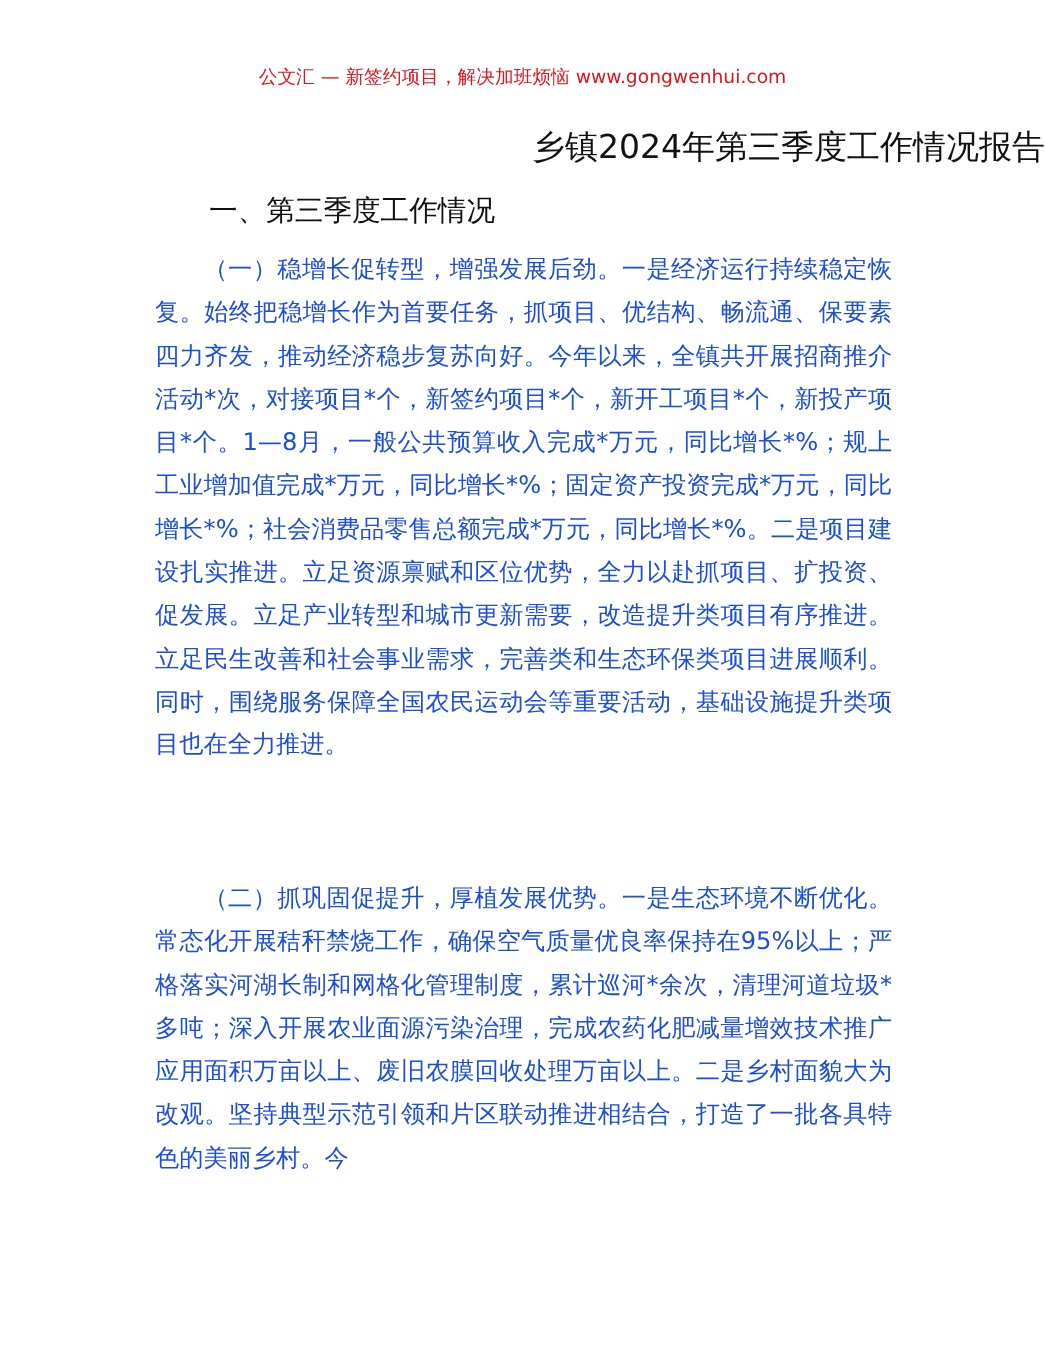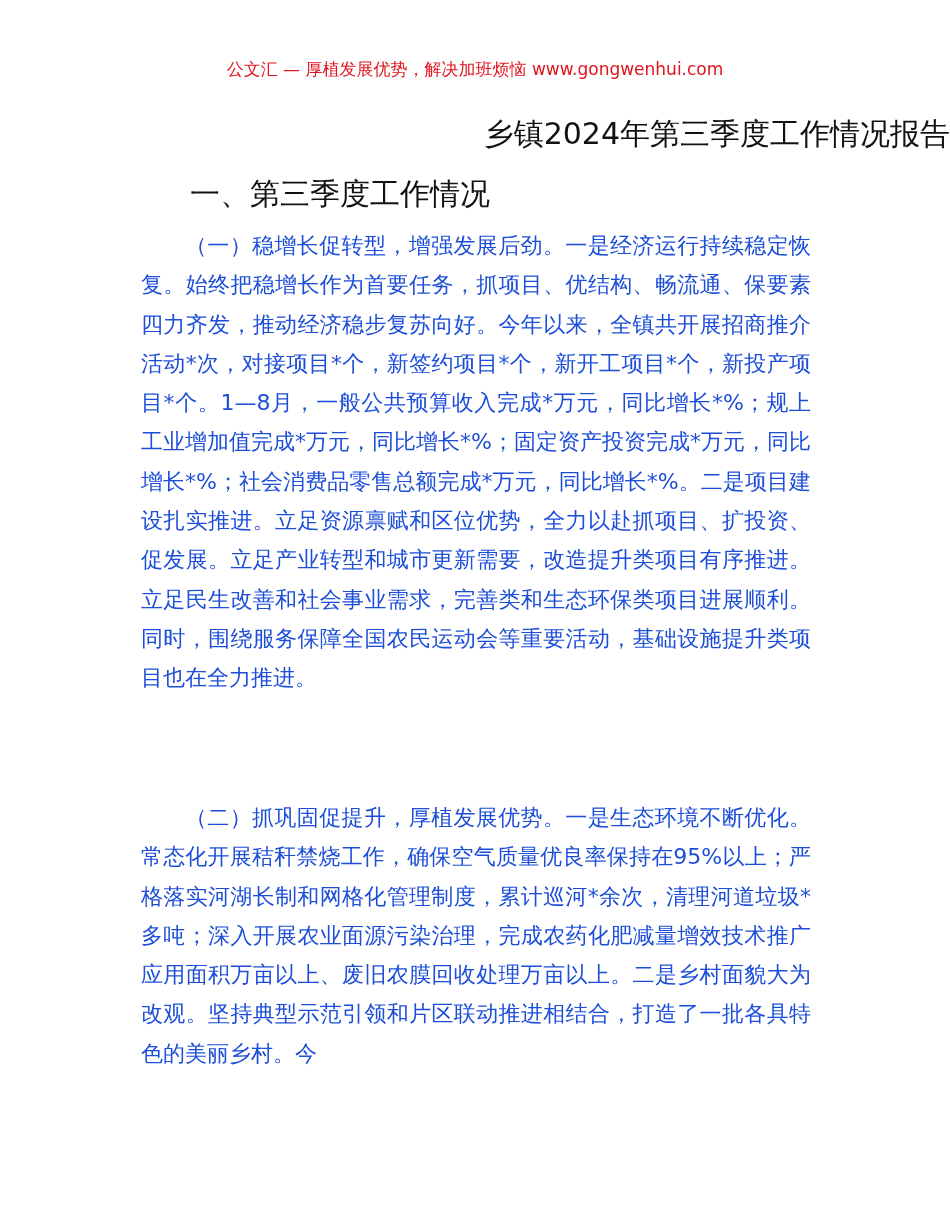--- a/index.html
+++ b/index.html
@@ -11,35 +11,35 @@
   .header-banner {
     position: absolute; top: 58px; left: 0; width: 950px;
     text-align: center; font-size: 17px; color: #e0141e; letter-spacing: 0;
   }
   .doc-title {
     position: absolute; top: 114px; left: 0; width: 950px;
     text-align: right; font-size: 30px; color: #111;
   }
   .section-heading {
     position: absolute; top: 174px; left: 190px;
-    font-size: 30px; color: #111;
+    font-size: 26px; color: #111;
   }
   .body-text {
     position: absolute; left: 141px; width: 670px;
     font-size: 22px; line-height: 39.3px; color: #1d4ed8;
     text-align: justify; text-justify: inter-ideograph;
   }
   .para { margin: 0; text-indent: 44px; }
   #para1 { top: 226px; }
   #para2 { top: 798px; }
 </style>
 </head>
 <body>
 
-<div class="header-banner">公文汇 — 厚植发展优势，解决加班烦恼 www.gongwenhui.com</div>
+<div class="header-banner">公文汇 — 新签约项目，解决加班烦恼 www.gongwenhui.com</div>
 
 <div class="doc-title">乡镇2024年第三季度工作情况报告</div>
 
 <div class="section-heading">一、第三季度工作情况</div>
 
 <div class="body-text" id="para1">
   <p class="para">（一）稳增长促转型，增强发展后劲。一是经济运行持续稳定恢复。始终把稳增长作为首要任务，抓项目、优结构、畅流通、保要素四力齐发，推动经济稳步复苏向好。今年以来，全镇共开展招商推介活动*次，对接项目*个，新签约项目*个，新开工项目*个，新投产项目*个。1—8月，一般公共预算收入完成*万元，同比增长*%；规上工业增加值完成*万元，同比增长*%；固定资产投资完成*万元，同比增长*%；社会消费品零售总额完成*万元，同比增长*%。二是项目建设扎实推进。立足资源禀赋和区位优势，全力以赴抓项目、扩投资、促发展。立足产业转型和城市更新需要，改造提升类项目有序推进。立足民生改善和社会事业需求，完善类和生态环保类项目进展顺利。同时，围绕服务保障全国农民运动会等重要活动，基础设施提升类项目也在全力推进。</p>
 </div>
 
 <div class="body-text" id="para2">

